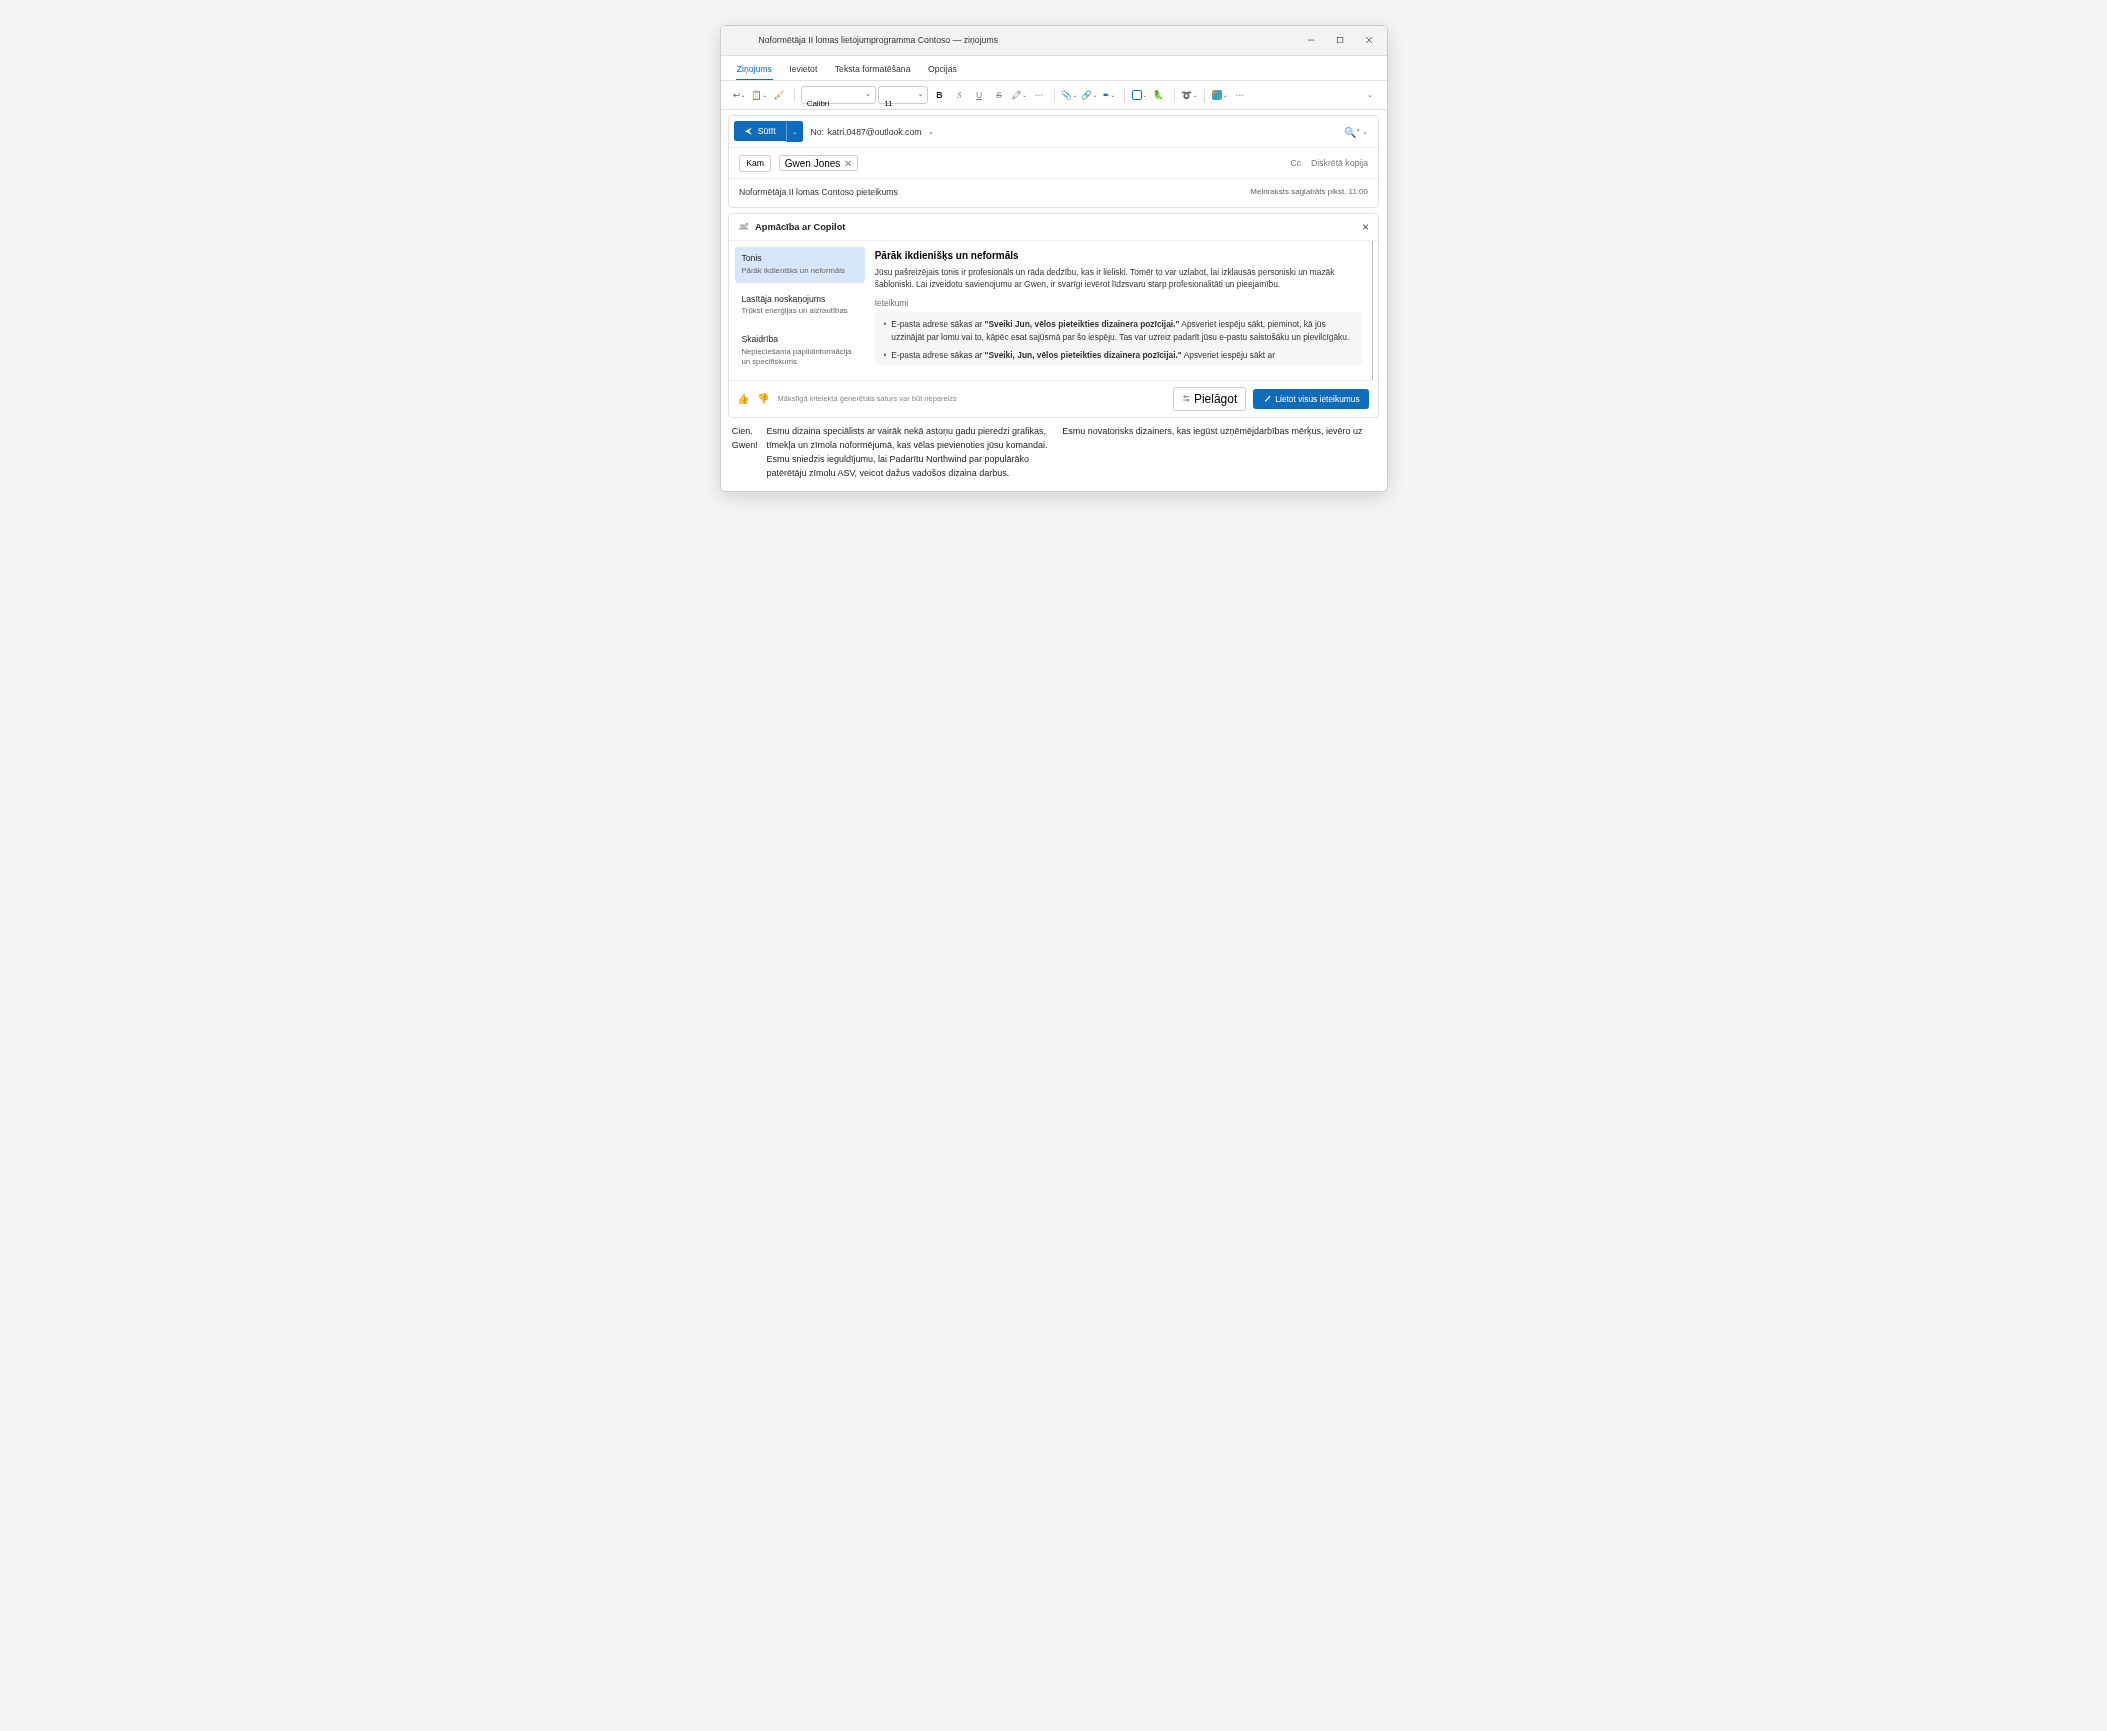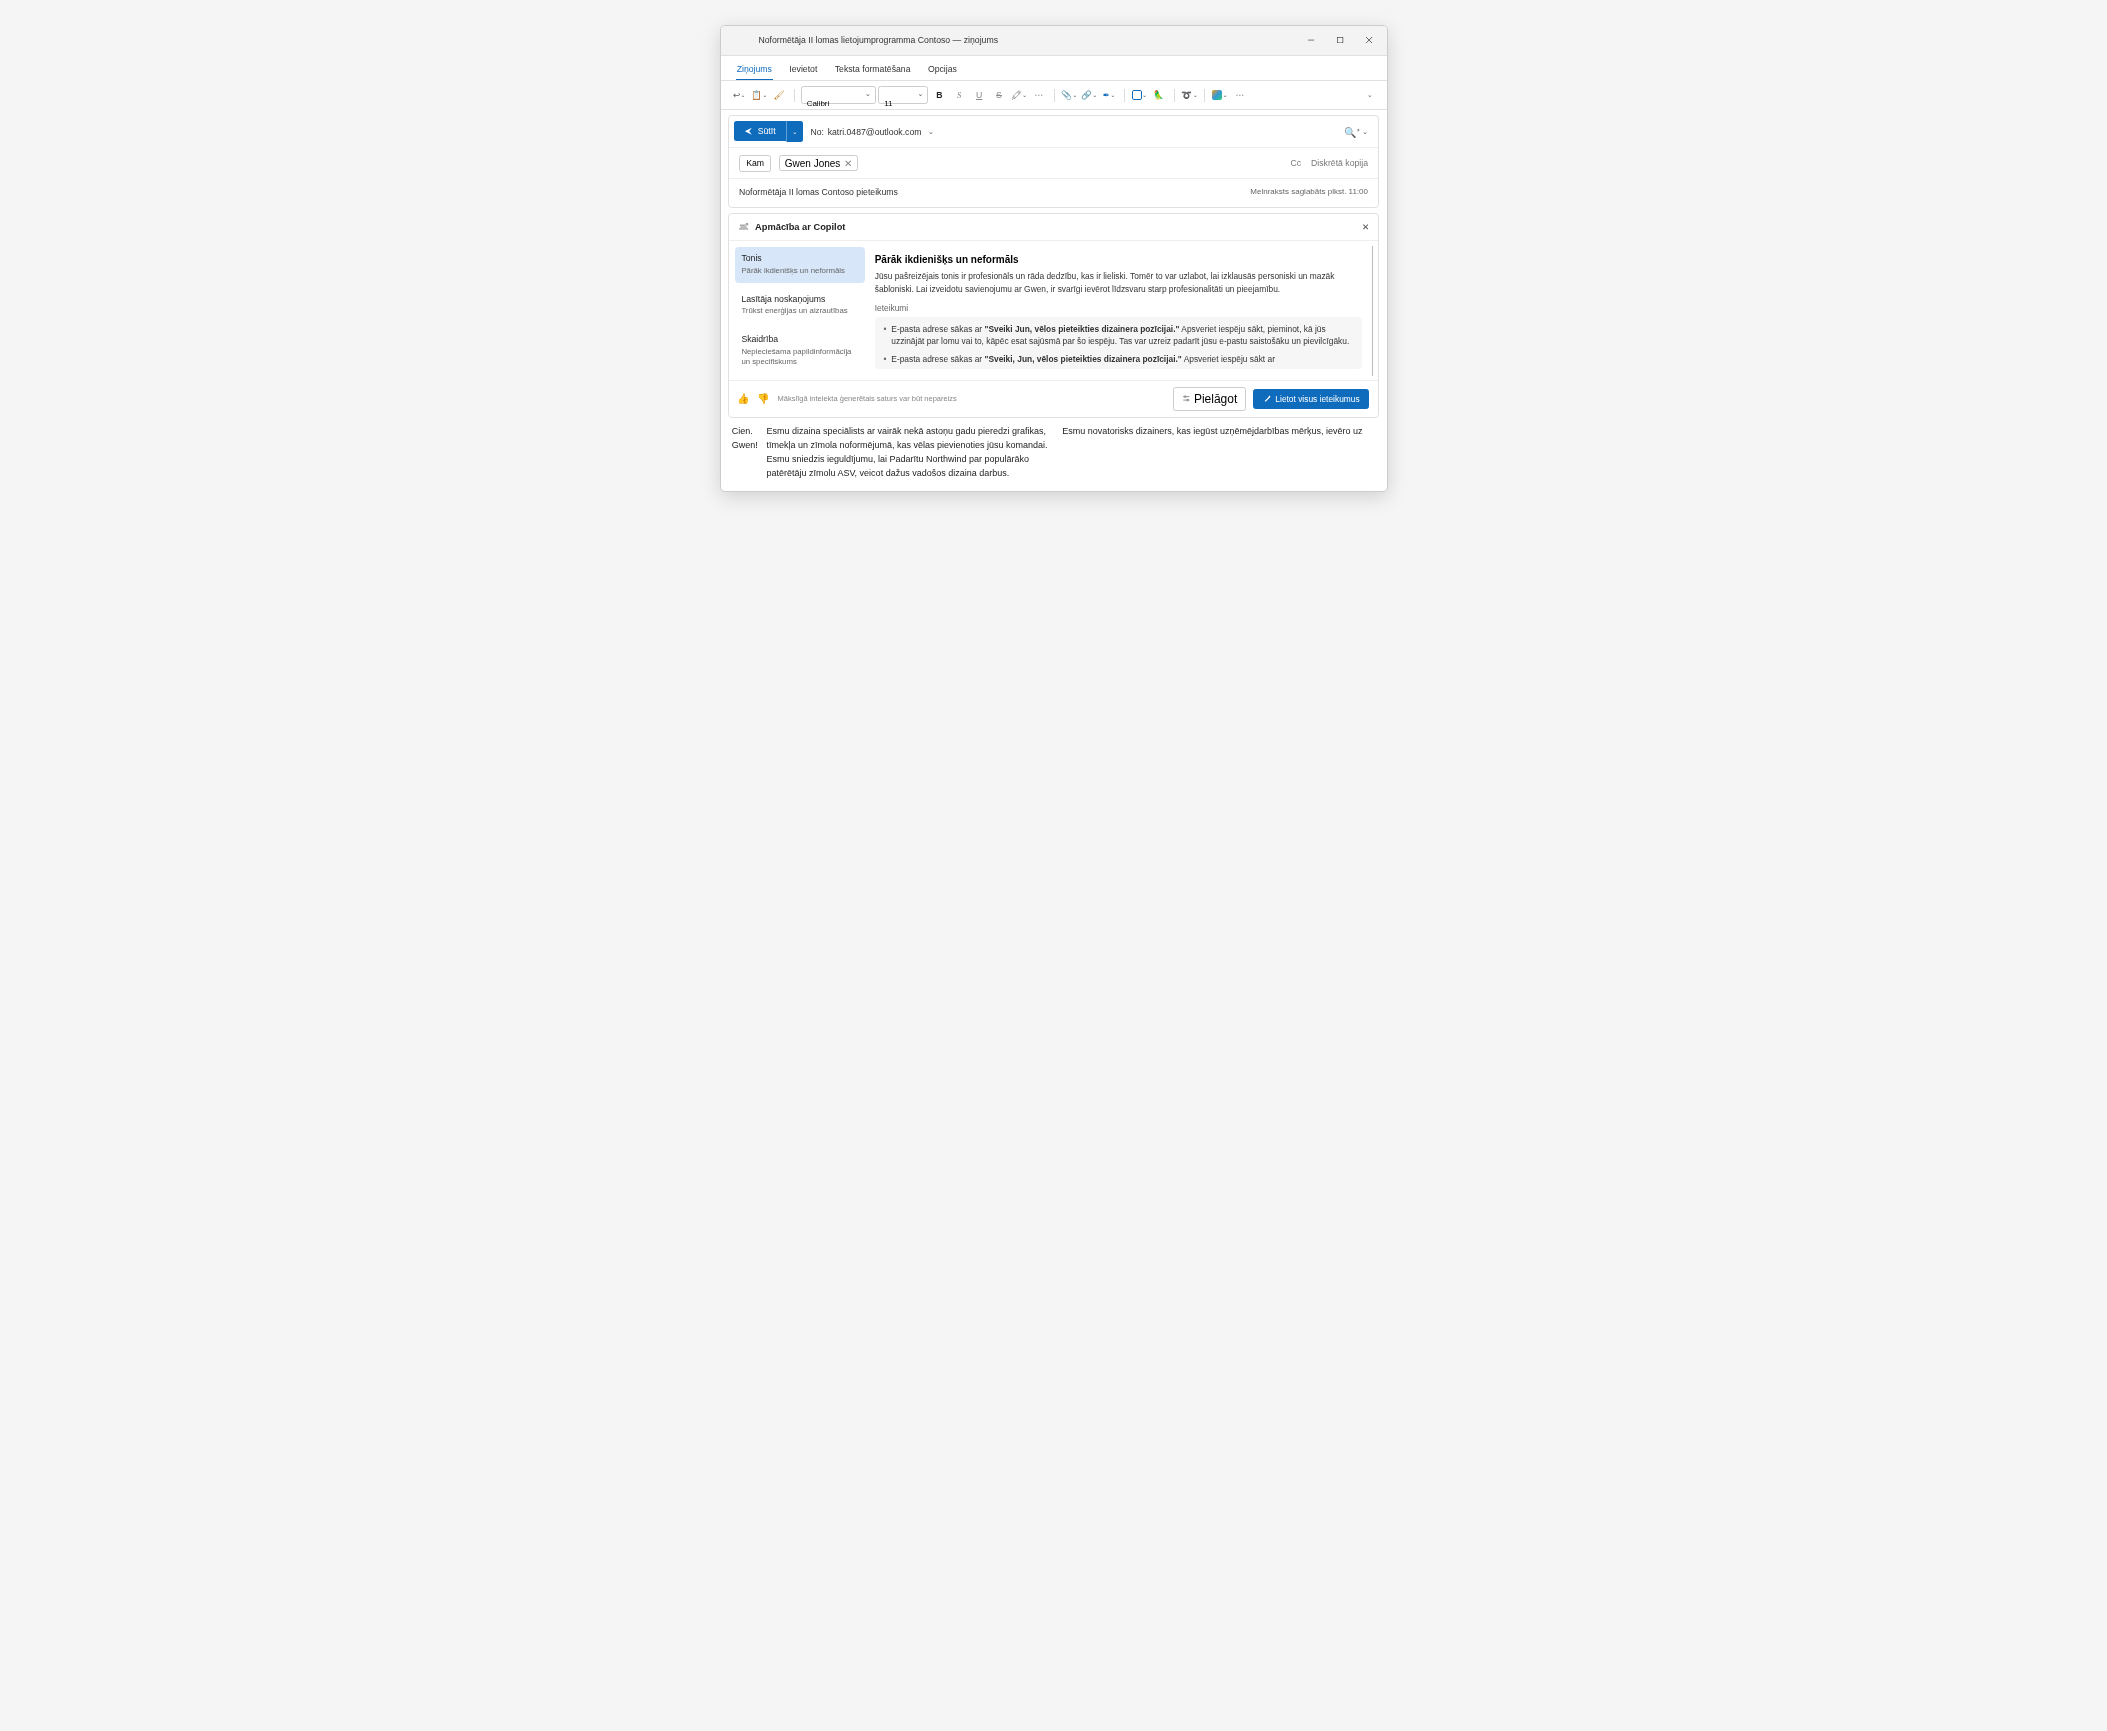--- a/index.html
+++ b/index.html
@@ -197,21 +197,21 @@
     display:flex; flex-direction:column;
   }
   .cp-header {
     display:flex; align-items:center;
     padding: 6.2px 8.7px;
     border-bottom: 0.6px solid #eee;
     gap:6.2px;
   }
   .cp-title { font-size:9.3px; font-weight:600; color:#222; }
   .cp-close { margin-left:auto; cursor:pointer; color:#555; font-size:8.7px; }
-  .cp-body { display:flex;align-items:center; }
+  .cp-body { display:flex; }
   .cp-side {
     width: 142px;
     padding: 6.2px 6.2px;
     display:flex; flex-direction:column; gap:5px;
   }
   .cp-item {
     padding: 6.2px 6.2px;
     border-radius:3.7px;
     cursor:pointer;
   }

